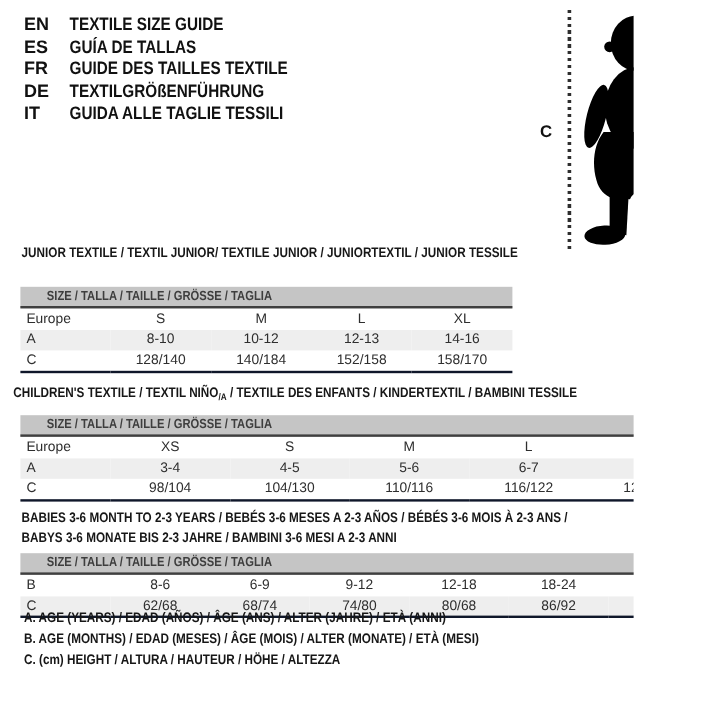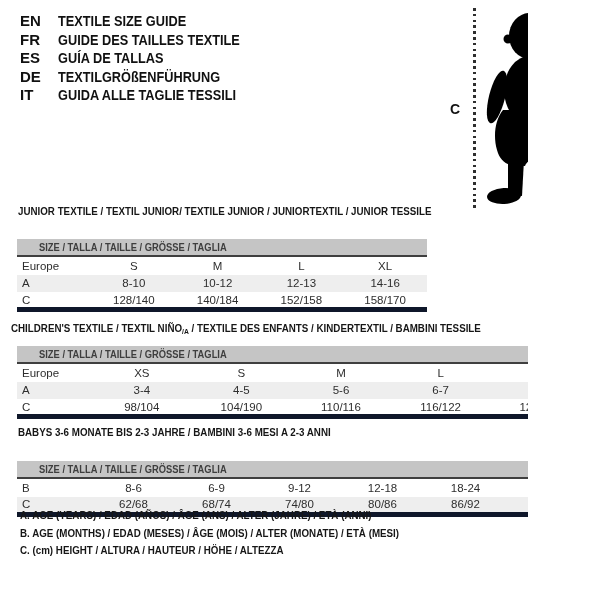--- a/index.html
+++ b/index.html
@@ -18,43 +18,43 @@
   .dash-line{width:3px;background:repeating-linear-gradient(to bottom,#2e2e2e 0 2.6px,transparent 2.6px 5.8px);}
   .measure-label{font-weight:bold;font-size:14px;color:#111;}
 
   
   .tbl-title{font-weight:bold;font-size:11.5px;color:#161616;line-height:17px;white-space:nowrap;}
   .tsub{font-size:8px;vertical-align:-2px;}
 
   
   .size-bar{height:16px;line-height:16px;background:#c5c5c5;border-bottom:2px solid #3f3f3f;
             padding-left:22px;font-weight:bold;font-size:11px;color:#3e3e3e;}
-  table.size{border-collapse:collapse;table-layout:fixed;width:100%;border-bottom:5px solid #0f172a;}
+  table.size{border-collapse:collapse;table-layout:fixed;width:100%;border-bottom:2px solid #0f172a;}
   table.size tr{height:17.5px;}
   table.size td{font-size:11.5px;color:#2e2e2e;text-align:center;padding:0;vertical-align:middle;}
   table.size td.lbl{text-align:left;padding-left:5px;}
   table.size tr.shaded{background:#eeeeee;}
 
   
   .note-line{height:17.5px;line-height:17.5px;font-weight:bold;font-size:11.5px;color:#161616;white-space:nowrap;}
 </style>
 </head>
 <body>
 
 <div id="canvas">
 
   <div class="abs" style="left:20px;top:12px;">
     <div class="lang-row">
       <span class="lang-code">EN</span><span class="cond">TEXTILE SIZE GUIDE</span>
     </div>
     <div class="lang-row">
+      <span class="lang-code">ES</span><span class="cond">GUÍA DE TALLAS</span>
+    </div>
+    <div class="lang-row">
       <span class="lang-code">FR</span><span class="cond">GUIDE DES TAILLES TEXTILE</span>
-    </div>
-    <div class="lang-row">
-      <span class="lang-code">ES</span><span class="cond">GUÍA DE TALLAS</span>
     </div>
     <div class="lang-row">
       <span class="lang-code">DE</span><span class="cond">TEXTILGRÖßENFÜHRUNG</span>
     </div>
     <div class="lang-row">
       <span class="lang-code">IT</span><span class="cond">GUIDA ALLE TAGLIE TESSILI</span>
     </div>
   </div>
 
   <div class="abs measure-label" style="left:450px;top:101px;">C</div>
@@ -145,30 +145,31 @@
         <td class="lbl">A</td>
         <td>3-4</td>
         <td>4-5</td>
         <td>5-6</td>
         <td>6-7</td>
         <td>7-8</td>
       </tr>
       <tr>
         <td class="lbl">C</td>
         <td>98/104</td>
-        <td>104/190</td>
+        <td>104/130</td>
         <td>110/116</td>
         <td>116/122</td>
         <td>122/128</td>
       </tr>
     </tbody>
       </table>
   </div>
 
   <div class="abs tbl-title" style="left:18px;top:424px;">
+    <div><span class="cond">BABIES 3-6 MONTH TO 2-3 YEARS / BEBÉS 3-6 MESES A 2-3 AÑOS / BÉBÉS 3-6 MOIS À 2-3 ANS /</span></div>
     <div><span class="cond">BABYS 3-6 MONATE BIS 2-3 JAHRE / BAMBINI 3-6 MESI A 2-3 ANNI</span></div>
   </div>
   <div class="abs" style="left:17px;top:461px;width:573px;">
     <div class="size-bar">
       <span class="cond">SIZE / TALLA / TAILLE / GRÖSSE / TAGLIA</span>
     </div>
     <table class="size">
       <colgroup>
           <col style="width:75px">
           <col>
@@ -186,21 +187,21 @@
         <td>9-12</td>
         <td>12-18</td>
         <td>18-24</td>
         <td>24-36</td>
       </tr>
       <tr class="shaded">
         <td class="lbl">C</td>
         <td>62/68</td>
         <td>68/74</td>
         <td>74/80</td>
-        <td>80/86</td>
+        <td>80/68</td>
         <td>86/92</td>
         <td>92/98</td>
       </tr>
     </tbody>
       </table>
   </div>
 
   <div class="abs" style="left:20px;top:507px;">
     <div class="note-line"><span class="cond">A. AGE (YEARS) / EDAD (AÑOS) / ÂGE (ANS) / ALTER (JAHRE) / ETÀ (ANNI)</span></div>
     <div class="note-line"><span class="cond">B. AGE (MONTHS) / EDAD (MESES) / ÂGE (MOIS) / ALTER (MONATE) / ETÀ (MESI)</span></div>

